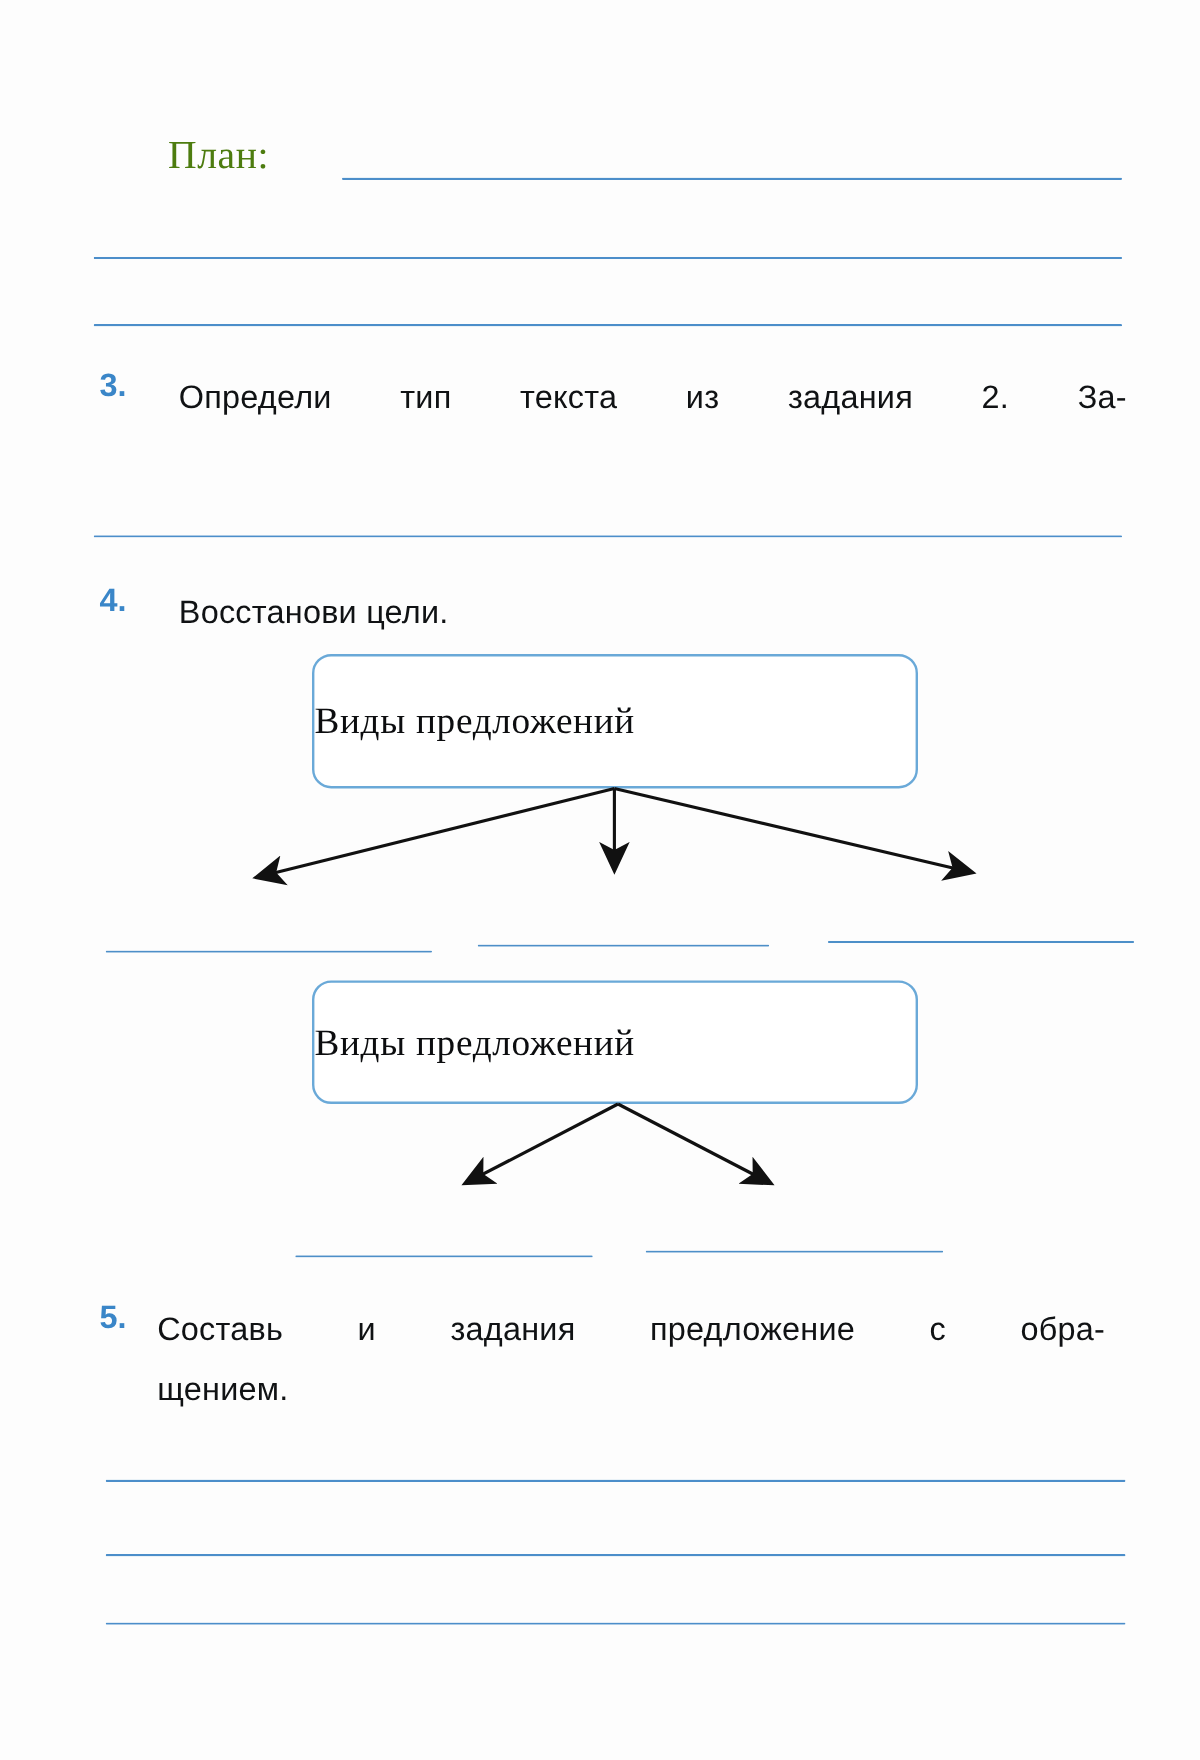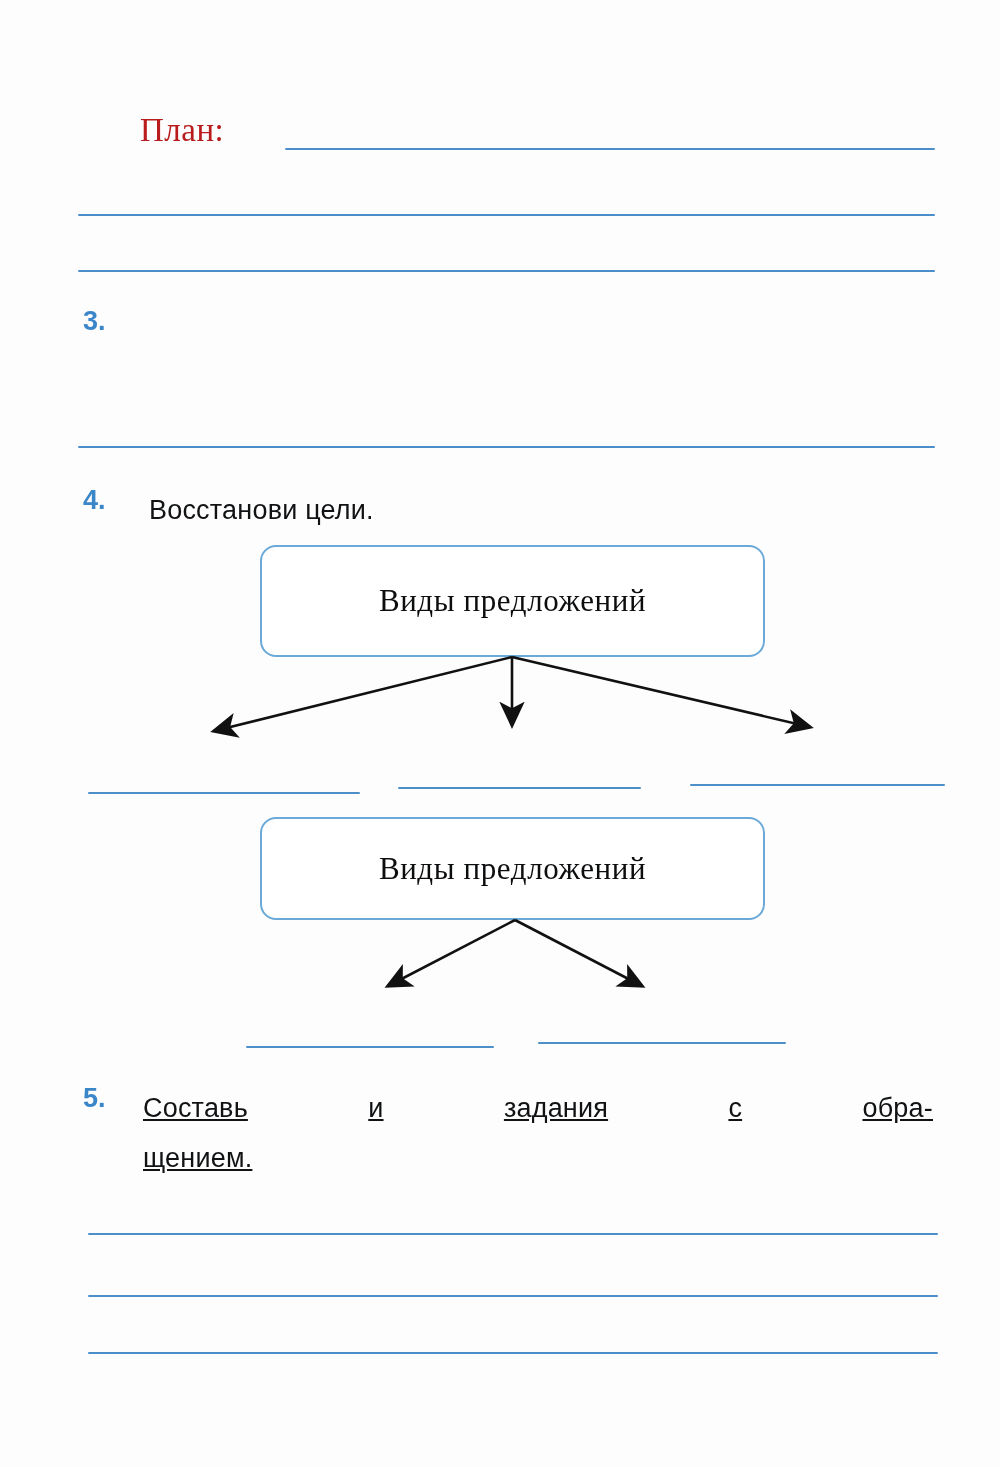--- a/index.html
+++ b/index.html
@@ -32,21 +32,21 @@
   .rule.short {
     border-top-width: 2px;
     border-top-color: #3f86c4;
   }
 
   
   .plan-label {
     position: absolute;
     font-family: "Liberation Serif", "DejaVu Serif", serif;
     font-size: 33px;
-    color: #b91c1c;
+    color: #4d7c0f;
     letter-spacing: .5px;
     white-space: nowrap;
   }
 
   
   .task {
     position: absolute;
     display: block;
   }
   .task-num {
@@ -79,21 +79,20 @@
 
   
   .scheme-box {
     position: absolute;
     box-sizing: border-box;
     border: 2.4px solid #6aa9d8;
     border-radius: 16px;
     background: #ffffff;
     display: flex;
     flex-direction: column;
-    align-items: center;
     justify-content: center;
     font-family: "Liberation Serif", "DejaVu Serif", serif;
     color: #0c0d0f;
   }
   .scheme-box .bx-line {
     display: block;
     white-space: nowrap;
     font-size: 31px;
     line-height: 40px;
     letter-spacing: .6px;
@@ -110,20 +109,29 @@
 
   <div class="plan-label" style="left:140px; top:112px;">План:</div>
 
   <div class="rule" style="left:285px; top:148px; width:650px;"></div>
   <div class="rule" style="left:78px; top:214px; width:857px;"></div>
   <div class="rule" style="left:78px; top:270px; width:857px;"></div>
 
   <div class="task" style="left:83px; top:306px; width:860px;">
     <span class="task-num">3.</span>
     <div class="task-body" style="left:66px; top:0; width:790px;">
+      <span class="task-line justified">
+        <span>Определи</span>
+        <span>тип</span>
+        <span>текста</span>
+        <span>из</span>
+        <span>задания</span>
+        <span>2.</span>
+        <span>За-</span>
+      </span>
     </div>
   </div>
 
   <div class="rule" style="left:78px; top:446px; width:857px;"></div>
 
   <div class="task" style="left:83px; top:485px; width:860px;">
     <span class="task-num">4.</span>
     <div class="task-body" style="left:66px; top:0; width:790px;">
       <span class="task-line">Восстанови цели.</span>
     </div>
@@ -167,25 +175,26 @@
       <line x1="145" y1="2" x2="18" y2="68" stroke="#111111" stroke-width="2.6" marker-end="url(#ah2)"></line>
       <line x1="145" y1="2" x2="272" y2="68" stroke="#111111" stroke-width="2.6" marker-end="url(#ah2)"></line>
     </svg>
   </div>
 
   <div class="rule short" style="left:246px; top:1046px; width:248px;"></div>
   <div class="rule short" style="left:538px; top:1042px; width:248px;"></div>
 
   <div class="task" style="left:83px; top:1083px; width:860px;">
     <span class="task-num">5.</span>
-    <div class="task-body" style="left:60px; top:0; width:790px;text-decoration:underline;">
+    <div class="task-body" style="left:48px; top:0; width:790px;">
       <span class="task-line justified">
         <span>Составь</span>
         <span>и</span>
         <span>задания</span>
+        <span>предложение</span>
         <span>с</span>
         <span>обра-</span>
       </span>
       <span class="task-line">щением.</span>
     </div>
   </div>
 
   <div class="rule" style="left:88px; top:1233px; width:850px;"></div>
   <div class="rule" style="left:88px; top:1295px; width:850px;"></div>
   <div class="rule" style="left:88px; top:1352px; width:850px;"></div>

